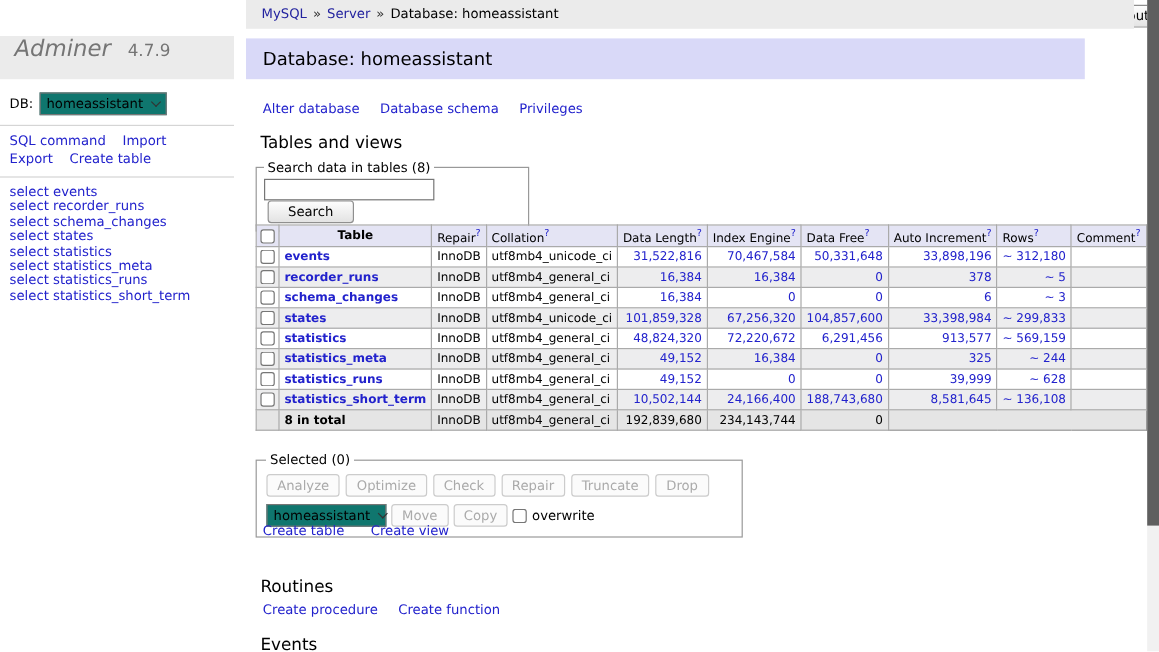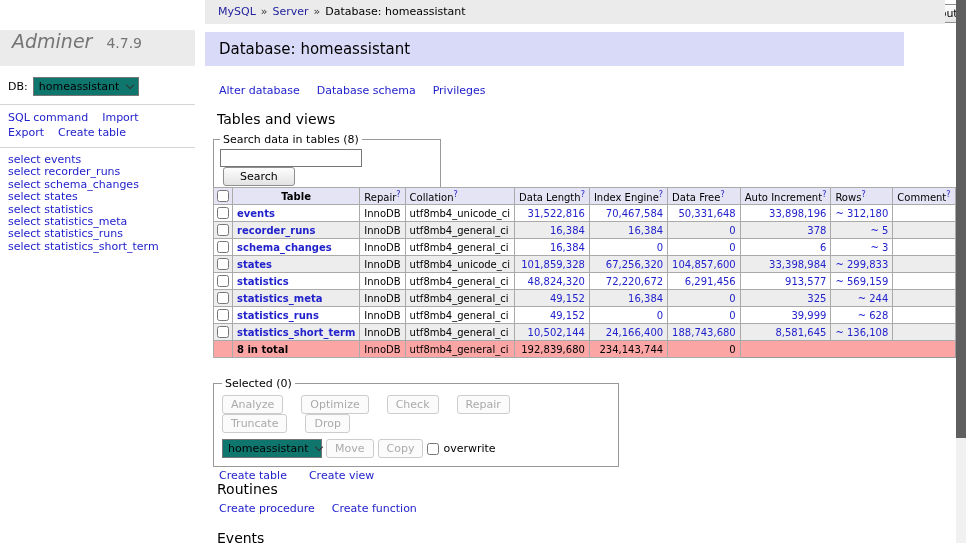--- a/index.html
+++ b/index.html
@@ -72,31 +72,31 @@
 
   #tables-table{position:absolute;left:213px;top:187px;border-collapse:collapse;font-size:10px;border:1px solid var(--border)}
   #tables-table th,#tables-table td{border:1px solid #aaa;padding:1px 4px;white-space:nowrap;height:17px}
   #tables-table th{background:var(--table-header-bg);font-weight:400;text-align:left}
   #tables-table th.col-table{font-weight:bold;text-align:center}
   #tables-table sup a{font-size:8px}
   #tables-table .checkcell{text-align:center;padding:1px 3px;width:18px}
   #tables-table .num{text-align:right}
   #tables-table tr.alt td{background:var(--alt-row-bg)}
   #tables-table td a.tname{font-weight:bold}
-  #tables-table tr.total td{background:#fca5a5}
+  #tables-table tr.total td{background:#e5e5e5}
   #tables-table tr.total .tot-name{font-weight:bold}
   #tables-table tr.total .blank{border:none}
   input[type=checkbox]{width:12px;height:12px;margin:0;vertical-align:middle}
 
   #selected-fs{position:absolute;left:213px;top:377px;width:406px;padding:2px 8px 8px}
   #sel-buttons{margin:3px 0 6px}
-  #sel-buttons .btn{margin-right:18px}
+  #sel-buttons .btn{margin-right:5px}
   #move-row{display:flex;align-items:center;gap:4px}
 
-  #footer-links{position:absolute;left:219px;top:469px}
+  #footer-links{position:absolute;left:219px;top:436px}
   #footer-links a{margin-right:22px}
   #routines-heading{left:213px;top:477px}
   #routines-links{position:absolute;left:219px;top:502px}
   #routines-links a{margin-right:17px}
   #events-heading{left:213px;top:526px}
 
   
   #scrollbar{position:absolute;left:956px;top:0;width:10px;height:543px;background:#f1f1f1}
   #scroll-thumb{position:absolute;left:0;top:0;width:10px;height:438px;background:#5f5f5f}
 </style>

